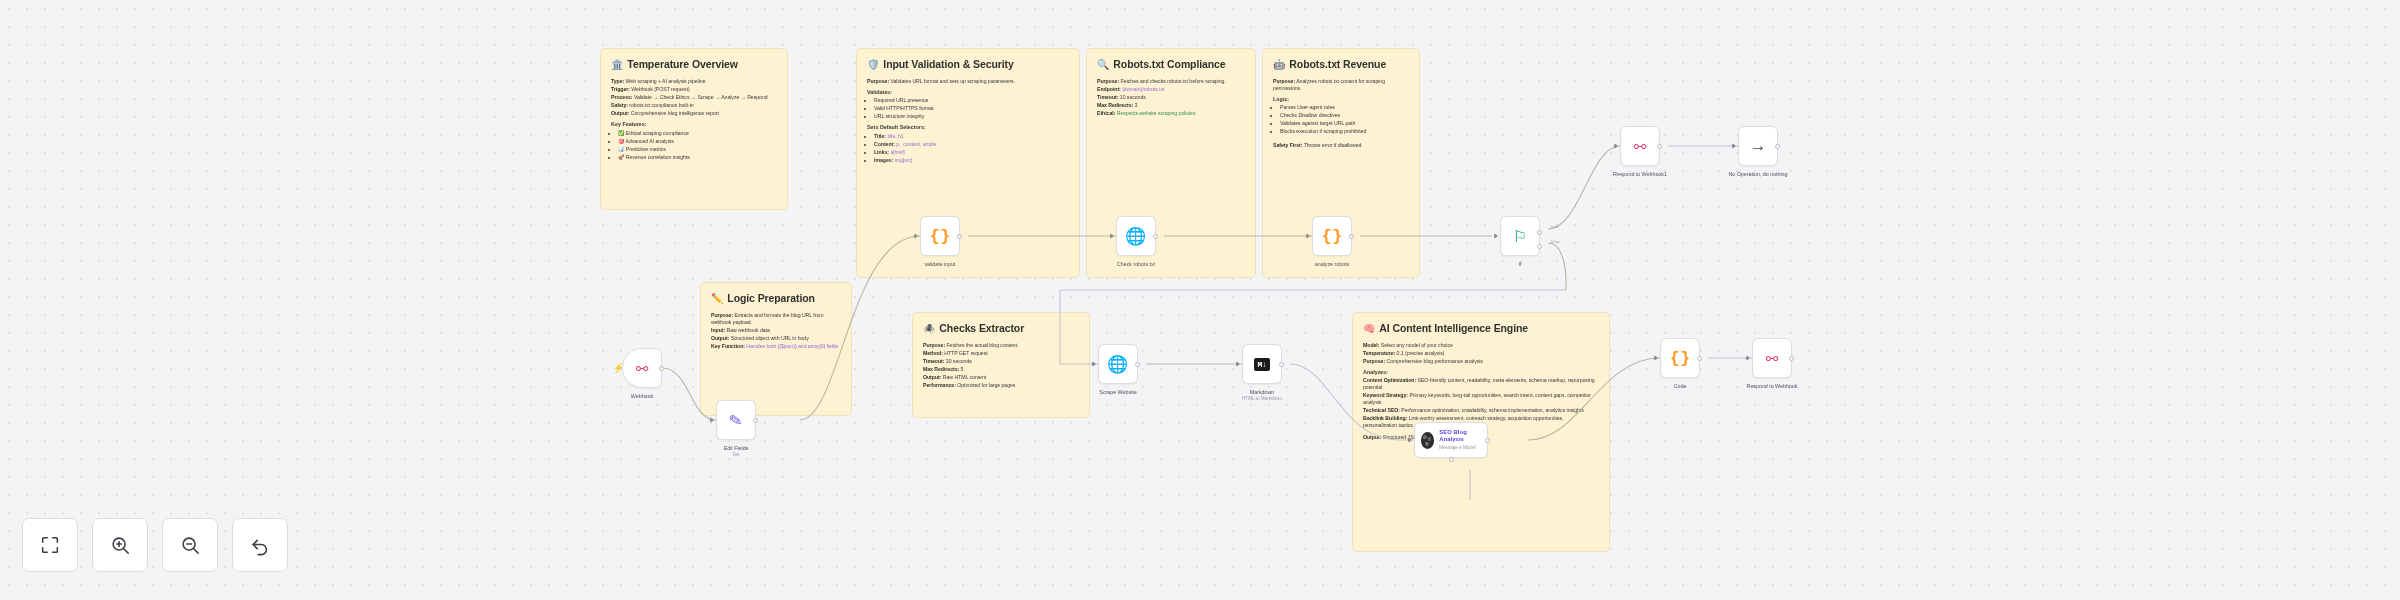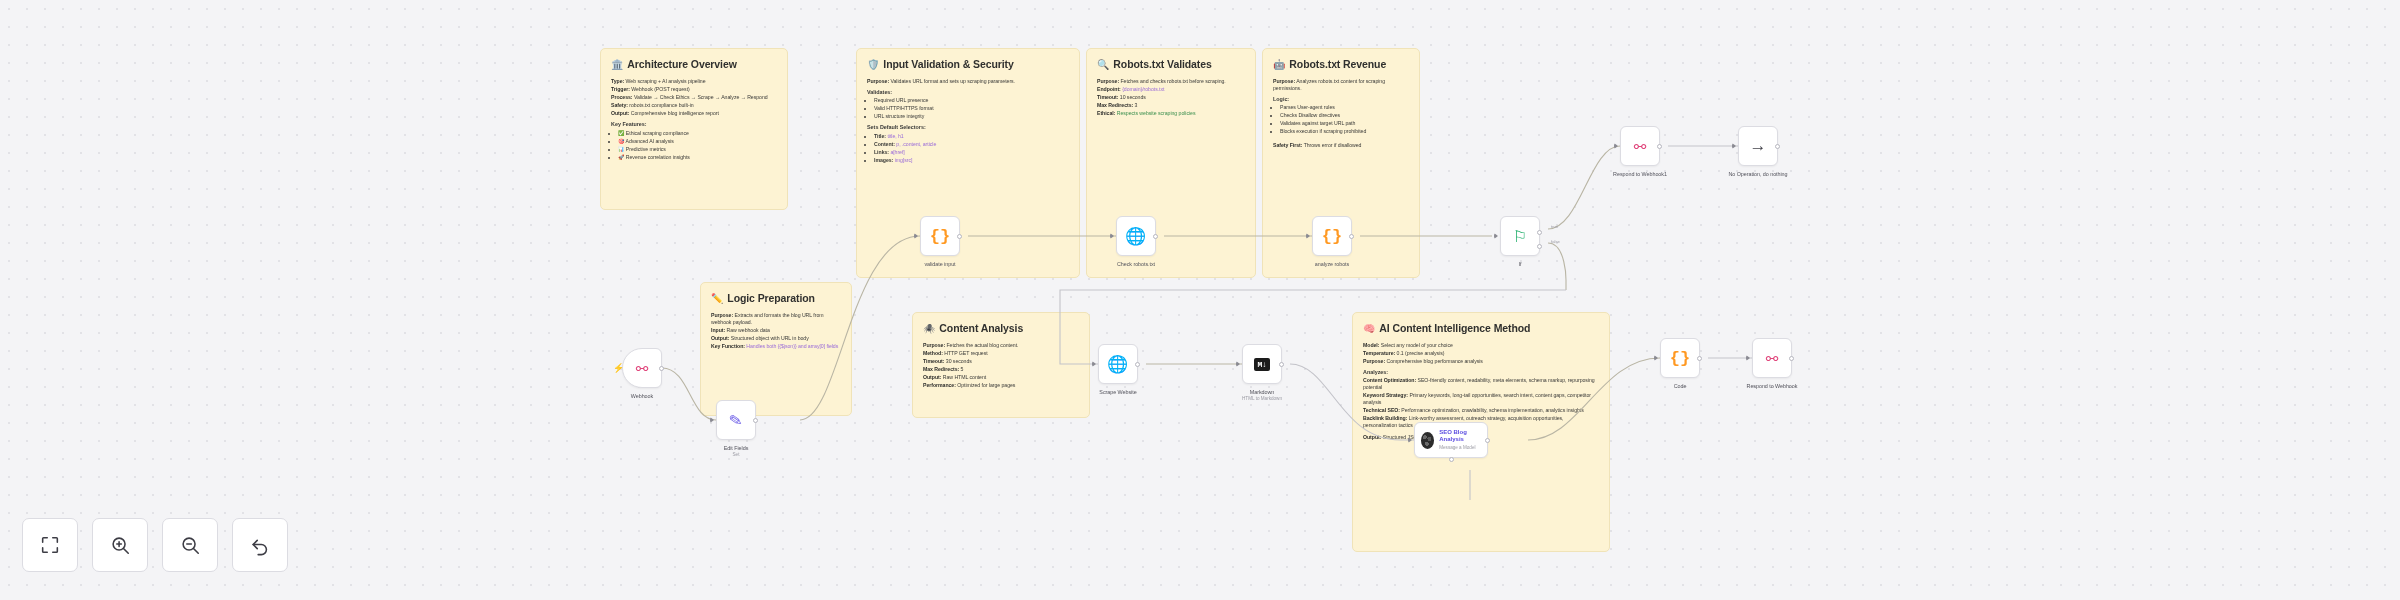--- a/index.html
+++ b/index.html
@@ -213,21 +213,21 @@
     <path d="M 1528,440 C 1580,440 1600,358 1660,358"></path>
 
     <path class="plain" d="M 1708,358 L 1752,358"></path>
 
     <path class="plain" d="M 1470,470 L 1470,500"></path>
   </svg>
 
   <div class="note" style="left:600px; top:48px; width:188px; height:162px;">
     <div class="note-title">
       <span class="emoji">🏛️</span>
-      <span>Architecture Overview</span>
+      <span>Temperature Overview</span>
     </div>
     <p><b>Type:</b><span> Web scraping + AI analysis pipeline</span></p>
     <p><b>Trigger:</b><span> Webhook (POST request)</span></p>
     <p><b>Process:</b><span> Validate → Check Ethics → Scrape → Analyze → Respond</span></p>
     <p><b>Safety:</b><span> robots.txt compliance built-in</span></p>
     <p><b>Output:</b><span> Comprehensive blog intelligence report</span></p>
     <div class="sub-head">Key Features:</div>
     <ul>
       <li><span>✅</span> <span>Ethical scraping compliance</span></li>
       <li><span>🎯</span> <span>Advanced AI analysis</span></li>
@@ -253,21 +253,21 @@
       <li><b>Title:</b><span class="code"> title, h1</span></li>
       <li><b>Content:</b><span class="code"> p, .content, article</span></li>
       <li><b>Links:</b><span class="code"> a[href]</span></li>
       <li><b>Images:</b><span class="code"> img[src]</span></li>
     </ul>
   </div>
 
   <div class="note" style="left:1086px; top:48px; width:170px; height:230px;">
     <div class="note-title">
       <span class="emoji">🔍</span>
-      <span>Robots.txt Validates</span>
+      <span>Robots.txt Compliance</span>
     </div>
     <p><b>Purpose:</b><span> Fetches and checks robots.txt before scraping.</span></p>
     <p><b>Endpoint:</b><span class="code"> {domain}/robots.txt</span></p>
     <p><b>Timeout:</b><span> 10 seconds</span></p>
     <p><b>Max Redirects:</b><span> 3</span></p>
     <p><b>Ethical:</b><span class="grn"> Respects website scraping policies</span></p>
   </div>
 
   <div class="note" style="left:1262px; top:48px; width:158px; height:230px;">
     <div class="note-title">
@@ -293,34 +293,34 @@
     </div>
     <p><b>Purpose:</b><span> Extracts and formats the blog URL from webhook payload.</span></p>
     <p><b>Input:</b><span> Raw webhook data</span></p>
     <p><b>Output:</b><span> Structured object with URL in body</span></p>
     <p><b>Key Function:</b><span class="code"> Handles both {{$json}} and array[0] fields</span></p>
   </div>
 
   <div class="note" style="left:912px; top:312px; width:178px; height:106px;">
     <div class="note-title">
       <span class="emoji">🕷️</span>
-      <span>Content Analysis</span>
+      <span>Checks Extractor</span>
     </div>
     <p><b>Purpose:</b><span> Fetches the actual blog content.</span></p>
     <p><b>Method:</b><span> HTTP GET request</span></p>
     <p><b>Timeout:</b><span> 30 seconds</span></p>
     <p><b>Max Redirects:</b><span> 5</span></p>
     <p><b>Output:</b><span> Raw HTML content</span></p>
     <p><b>Performance:</b><span> Optimized for large pages</span></p>
   </div>
 
   <div class="note" style="left:1352px; top:312px; width:258px; height:240px;">
     <div class="note-title">
       <span class="emoji">🧠</span>
-      <span>AI Content Intelligence Method</span>
+      <span>AI Content Intelligence Engine</span>
     </div>
     <p><b>Model:</b><span> Select any model of your choice</span></p>
     <p><b>Temperature:</b><span> 0.1 (precise analysis)</span></p>
     <p><b>Purpose:</b><span> Comprehensive blog performance analysis</span></p>
     <div class="sub-head">Analyzes:</div>
     <p><b>Content Optimization:</b><span> SEO-friendly content, readability, meta elements, schema markup, repurposing potential</span></p>
     <p><b>Keyword Strategy:</b><span> Primary keywords, long-tail opportunities, search intent, content gaps, competitor analysis</span></p>
     <p><b>Technical SEO:</b><span> Performance optimization, crawlability, schema implementation, analytics insights</span></p>
     <p><b>Backlink Building:</b><span> Link-worthy assessment, outreach strategy, acquisition opportunities, personalization tactics</span></p>
     <div class="gap"></div>

